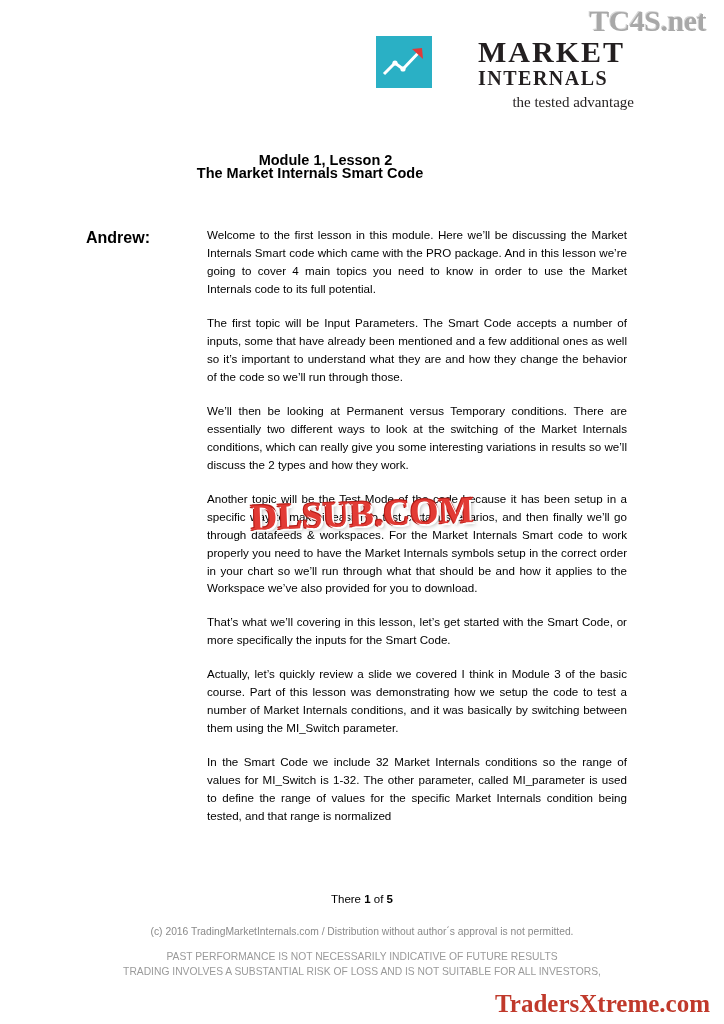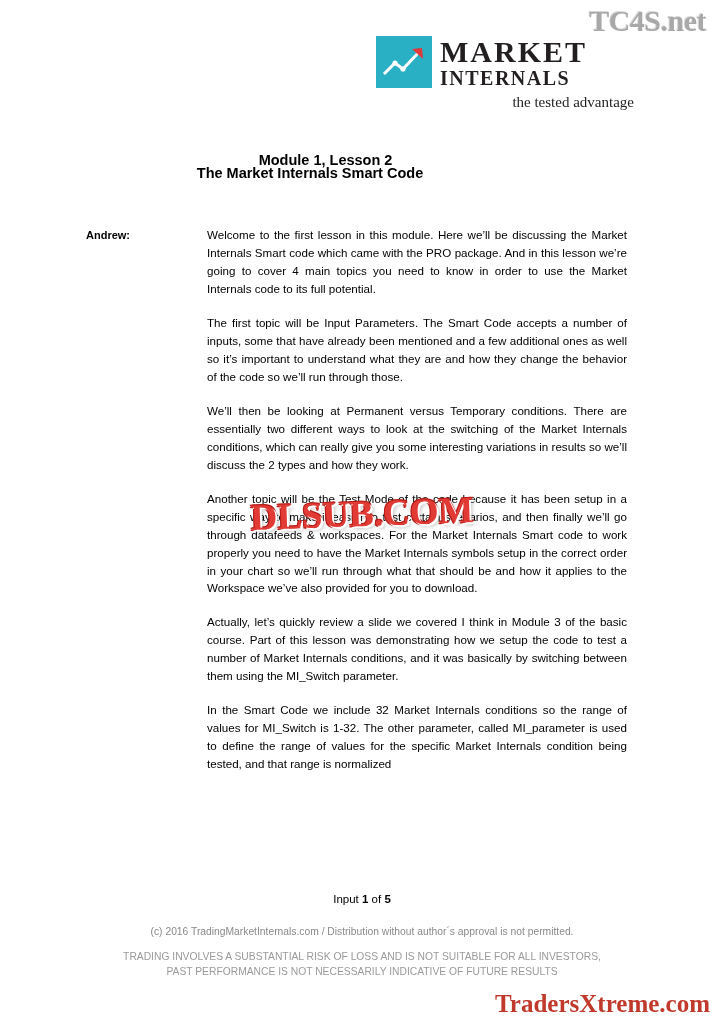--- a/index.html
+++ b/index.html
@@ -52,20 +52,21 @@
     width: 56px;
     height: 52px;
     background: #2ab0c5;
     position: relative;
     flex: 0 0 auto;
     margin-right: 8px;
   }
   .logo-mark svg { display: block; }
   .logo-words {
     line-height: 1.0;
+    margin-left: 38px;
   }
   .logo-words .w1 {
     font-family: "Liberation Serif", serif;
     font-weight: bold;
     font-size: 30px;
     letter-spacing: 2px;
     color: #231f20;
     display: block;
   }
   .logo-words .w2 {
@@ -107,21 +108,21 @@
     font-size: 14.5px;
     font-weight: bold;
     color: #000;
   }
 
   
   .speaker {
     position: absolute;
     left: 86px;
     top: 229px;
-    font-size: 11px;
+    font-size: 16px;
     font-weight: bold;
     color: #000;
   }
   .body-col {
     position: absolute;
     left: 207px;
     top: 226px;
     width: 420px;
   }
   .body-col p {
@@ -226,32 +227,33 @@
   <div class="doc-title">Module 1, Lesson 2</div>
   <div class="doc-subtitle">The Market Internals Smart Code</div>
 
   <div class="speaker">Andrew:</div>
 
   <div class="body-col">
     <p>Welcome to the first lesson in this module. Here we’ll be discussing the Market Internals Smart code which came with the PRO package. And in this lesson we’re going to cover 4 main topics you need to know in order to use the Market Internals code to its full potential.</p>
     <p>The first topic will be Input Parameters. The Smart Code accepts a number of inputs, some that have already been mentioned and a few additional ones as well so it’s important to understand what they are and how they change the behavior of the code so we’ll run through those.</p>
     <p>We’ll then be looking at Permanent versus Temporary conditions. There are essentially two different ways to look at the switching of the Market Internals conditions, which can really give you some interesting variations in results so we’ll discuss the 2 types and how they work.</p>
     <p>Another topic will be the Test Mode of the code because it has been setup in a specific way to make it easier to test certain scenarios, and then finally we’ll go through datafeeds &amp; workspaces. For the Market Internals Smart code to work properly you need to have the Market Internals symbols setup in the correct order in your chart so we’ll run through what that should be and how it applies to the Workspace we’ve also provided for you to download.</p>
+    <p>That’s what we’ll covering in this lesson, let’s get started with the Smart Code, or more specifically the inputs for the Smart Code.</p>
     <p>Actually, let’s quickly review a slide we covered I think in Module 3 of the basic course. Part of this lesson was demonstrating how we setup the code to test a number of Market Internals conditions, and it was basically by switching between them using the MI_Switch parameter.</p>
     <p>In the Smart Code we include 32 Market Internals conditions so the range of values for MI_Switch is 1-32. The other parameter, called MI_parameter is used to define the range of values for the specific Market Internals condition being tested, and that range is normalized</p>
   </div>
 
   <div class="center-watermark">DLSUB.COM</div>
 
   <div class="page-number">
-    <span>Input </span><b>1</b><span> of </span><b>5</b>
+    <span>There </span><b>1</b><span> of </span><b>5</b>
   </div>
 
   <div class="copyright">(c) 2016 TradingMarketInternals.com / Distribution without author´s approval is not permitted.</div>
 
   <div class="disclaimer">
+    <div>PAST PERFORMANCE IS NOT NECESSARILY INDICATIVE OF FUTURE RESULTS</div>
     <div>TRADING INVOLVES A SUBSTANTIAL RISK OF LOSS AND IS NOT SUITABLE FOR ALL INVESTORS,</div>
-    <div>PAST PERFORMANCE IS NOT NECESSARILY INDICATIVE OF FUTURE RESULTS</div>
   </div>
 
   <div class="bottom-watermark">TradersXtreme.com</div>
 
 </div>
 
 </body></html>

